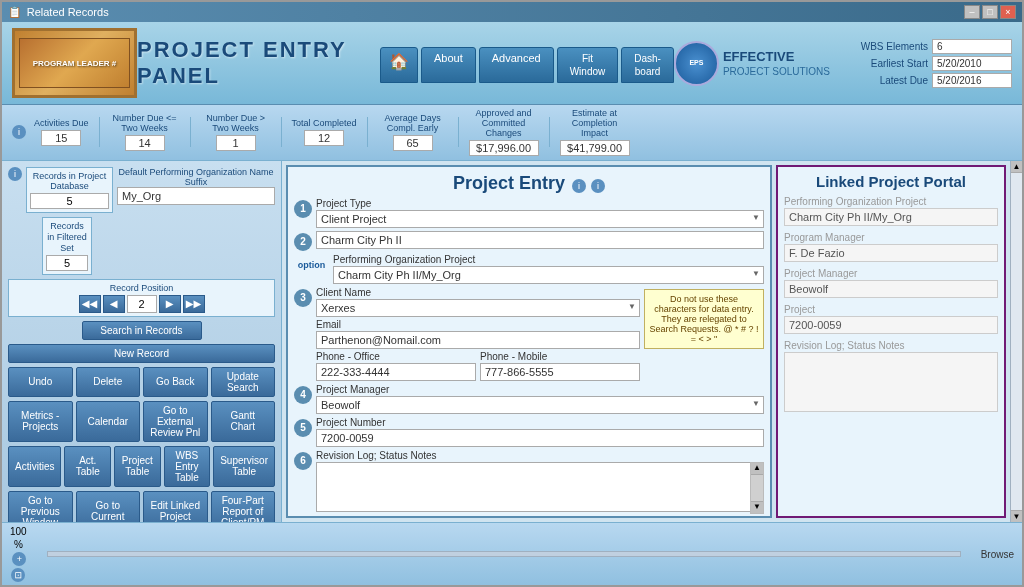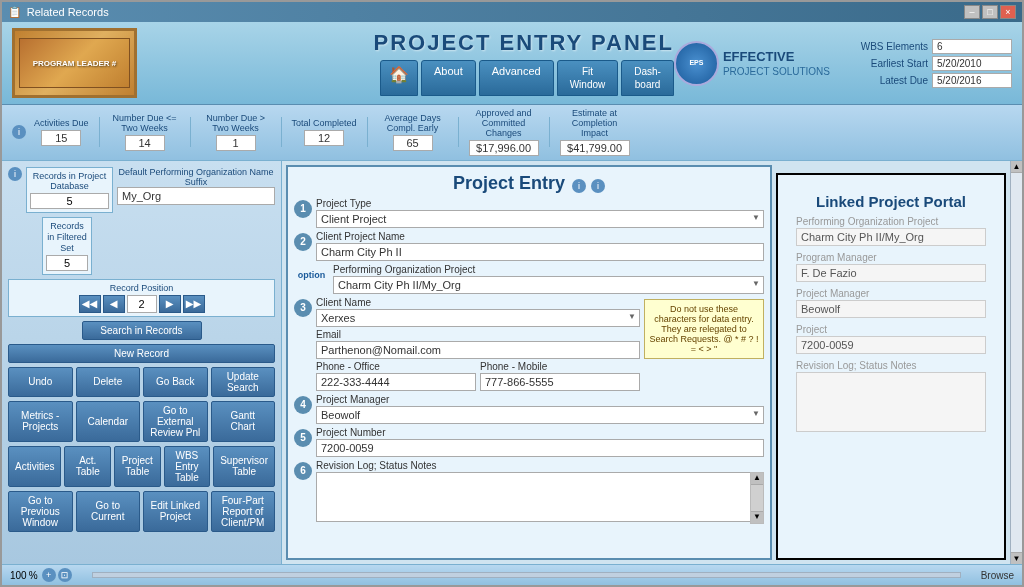--- a/index.html
+++ b/index.html
@@ -71,36 +71,36 @@
     .field-input { width: 100%; background: white; border: 1px solid #aaa; padding: 2px 4px; font-size: 11px; color: #333; }
     .field-select { width: 100%; background: white; border: 1px solid #aaa; padding: 2px 4px; font-size: 11px; color: #333; appearance: none; cursor: pointer; }
     .select-wrapper { position: relative; }
     .select-wrapper::after { content: '▼'; position: absolute; right: 4px; top: 3px; font-size: 8px; color: #666; pointer-events: none; }
 
     .note-box { background: #ffffd0; border: 1px solid #c0b060; padding: 4px; font-size: 9px; color: #664400; text-align: center; margin: 2px 0; }
 
     .textarea-field { width: 100%; background: white; border: 1px solid #aaa; padding: 2px 4px; font-size: 11px; color: #333; resize: none; height: 45px; }
 
     
-    .linked-portal { width: 230px; background: #e8f4fc; border: 2px solid #000000; padding: 18px; display: flex; flex-direction: column; margin-top: 8px; }
+    .linked-portal { width: 230px; background: #e8f4fc; border: 2px solid #701a75; padding: 6px; display: flex; flex-direction: column; }
     .linked-title { text-align: center; font-size: 15px; color: #1a4a7a; font-weight: bold; margin-bottom: 6px; }
     .portal-form { flex: 1; display: flex; flex-direction: column; gap: 6px; }
     .portal-field-label { font-size: 10px; color: #999; margin-bottom: 1px; }
     .portal-field-value { width: 100%; background: #f5f5f5; border: 1px solid #ccc; padding: 2px 4px; font-size: 11px; color: #555; }
 
     
     .bottom-bar { background: linear-gradient(to bottom, #b8d8f0, #90c0e0); padding: 3px 8px; display: flex; align-items: center; justify-content: space-between; border-top: 1px solid #7ab0d0; }
     .bottom-left { display: flex; align-items: center; gap: 4px; }
-    .zoom-controls { display: flex; align-items: center; gap: 2px; font-size: 10px; }
+    .zoom-controls { display: flex; align-items: center; gap: 2px; font-size: 10px; flex-direction: column; }
     .bottom-right { font-size: 10px; color: #333; }
 
     .scrollbar-area { width: 12px; background: #c0d0e0; border-left: 1px solid #a0b0c0; display: flex; flex-direction: column; }
     .program-box { border: 3px solid #a07030; background: linear-gradient(135deg, #c08030 0%, #e0b060 50%, #c08030 100%); width: 125px; display: flex; align-items: center; justify-content: center; flex-direction: column; padding: 4px; }
 
-    .header-center-wrapper { flex: 1; display: flex; flex-direction: column; align-items: flex-end; justify-content: center; }
+    .header-center-wrapper { flex: 1; display: flex; align-items: center; justify-content: center; }
   </style>
 </head>
 <body>
 
 <div class="window">
 
   <div class="titlebar">
     <div class="titlebar-left">
       <span>📋</span>
       <span>Related Records</span>
@@ -299,21 +299,20 @@
                 <select class="field-select">
                   <option>Client Project</option>
                 </select>
               </div>
             </div>
           </div>
 
           <div class="form-row">
             <div class="row-number">2</div>
             <div class="field-group">
-              <div class="field-label">Client Project Name</div>
               <input class="field-input" value="Charm City Ph II" style="">
             </div>
           </div>
 
           <div class="form-row">
             <div class="row-number" style="background:transparent; color:#1a5a9a; font-weight:bold; font-size:9px; border:none; width:35px;">option</div>
             <div class="field-group">
               <div class="field-label">Performing Organization Project</div>
               <div class="select-wrapper">
                 <select class="field-select">

